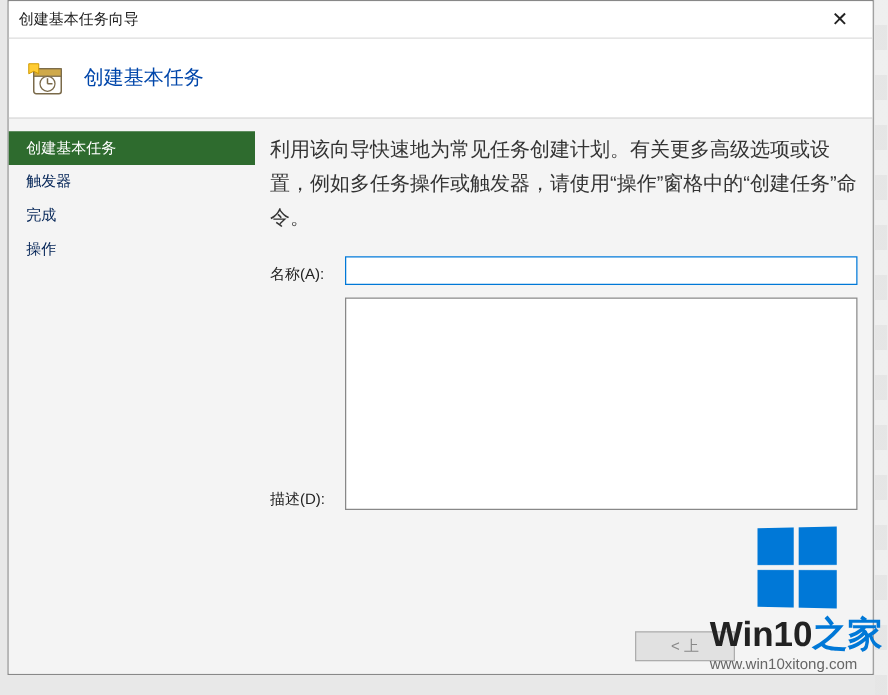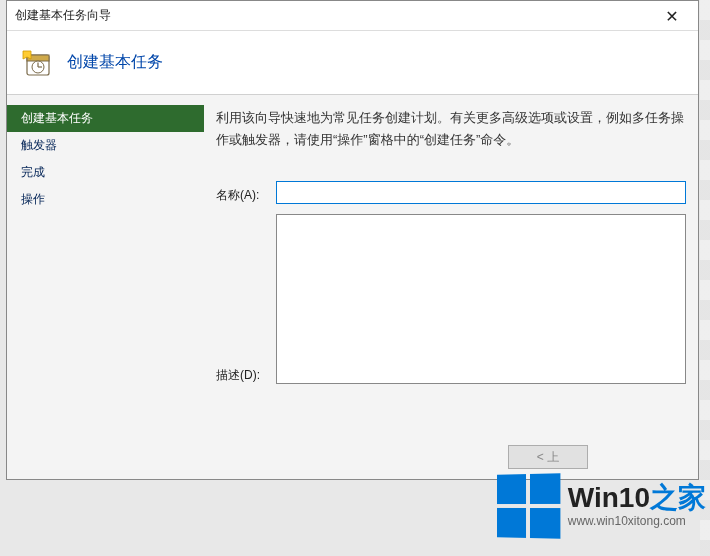--- a/index.html
+++ b/index.html
@@ -8,21 +8,21 @@
       font-size: 12px;
       background: #e8e8e8;
       width: 710px;
       height: 556px;
       position: relative;
       overflow: hidden;
     }
     .dialog {
       position: absolute;
       left: 6px; top: 0;
-      width: 693px; height: 480px;
+      width: 693px; height: 540px;
       background: #f0f0f0;
       border: 1px solid #888;
       display: flex;
       flex-direction: column;
     }
     .titlebar {
       height: 30px;
       background: #fff;
       display: flex;
       align-items: center;
@@ -73,22 +73,22 @@
       color: #fff;
     }
     .content {
       flex: 1;
       padding: 12px 12px 0 12px;
       position: relative;
     }
     .desc {
       color: #333;
       line-height: 1.7;
-      font-size: 13px;
-      margin-bottom: 30px;
+      font-size: 16px;
+      margin-bottom: 16px;
     }
     .row { display: flex; align-items: flex-end; margin-bottom: 10px; }
     .label { width: 60px; padding-top: 4px; color: #222; font-size: 12px; }
     .name-input {
       flex: 1;
       height: 23px;
       border: 1px solid #0078d7;
       outline: none;
       padding: 2px 4px;
       font-family: inherit;
@@ -119,20 +119,21 @@
       cursor: default;
     }
     
     .watermark {
       position: absolute;
       right: 4px; bottom: 18px;
       display: flex;
       align-items: center;
       gap: 8px;
       pointer-events: none;
+      flex-direction: column;
     }
     .winlogo {
       width: 64px; height: 64px;
       display: grid;
       grid-template-columns: 1fr 1fr;
       grid-template-rows: 1fr 1fr;
       gap: 4px;
       transform: perspective(200px) rotateY(-8deg);
     }
     .winlogo div { background: #0078d7; }

